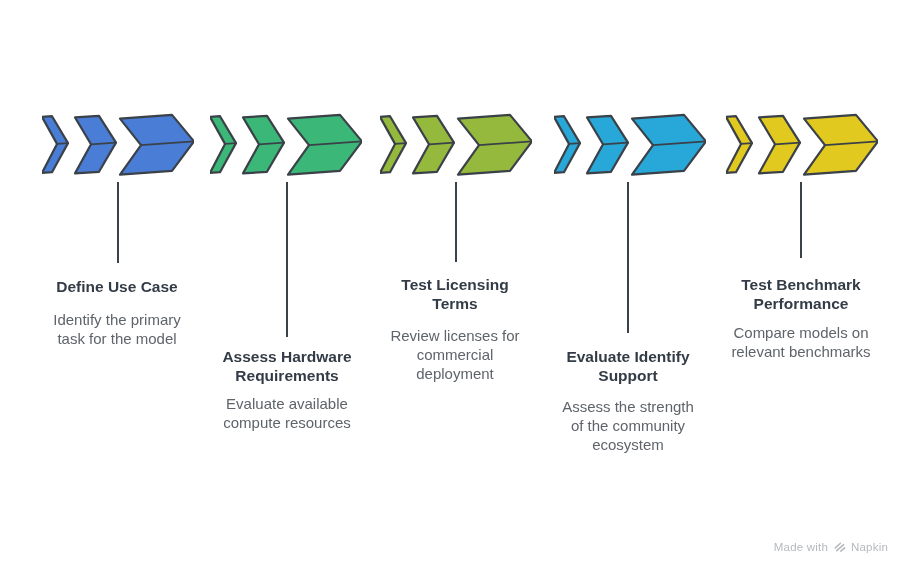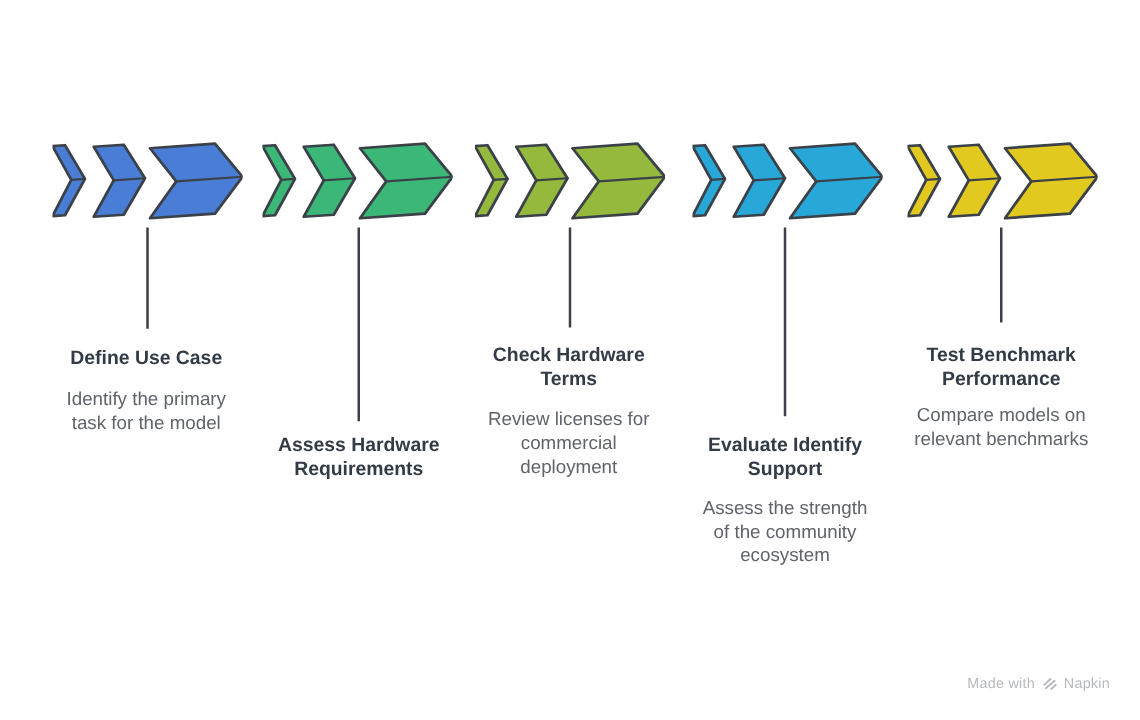--- a/index.html
+++ b/index.html
@@ -106,39 +106,41 @@
       </g>
       <g transform="translate(78,0)">
         <polygon points="0,2.6 52,-1.1 74,25.4 52,54.9 0,58.6 21,29.1" fill="#3bb878"></polygon>
         <line class="fold" x1="21" y1="29.1" x2="74" y2="25.4"></line>
       </g>
     </g>
   </svg>
   <div class="connector" style="left:286px;top:182px;height:155px;"></div>
   <div class="step-title" style="left:197px;top:348px;">Assess Hardware
 Requirements</div>
+  <div class="step-desc" style="left:197px;top:395px;">Evaluate available
+compute resources</div>
 
   <svg class="chevrons" style="left:380px;top:113px;" viewBox="0 0 152 64">
     <g transform="translate(0,3)">
       <g transform="translate(0,0)">
         <polygon points="0,0.9 10,0.2 26,27.1 10,56.2 0,56.9 15,27.9" fill="#94b93c"></polygon>
         <line class="fold" x1="15" y1="27.9" x2="26" y2="27.1"></line>
       </g>
       <g transform="translate(33,0)">
         <polygon points="0,1.4 24,-0.2 41,26.6 24,55.8 0,57.4 16,28.3" fill="#94b93c"></polygon>
         <line class="fold" x1="16" y1="28.3" x2="41" y2="26.6"></line>
       </g>
       <g transform="translate(78,0)">
         <polygon points="0,2.6 52,-1.1 74,25.4 52,54.9 0,58.6 21,29.1" fill="#94b93c"></polygon>
         <line class="fold" x1="21" y1="29.1" x2="74" y2="25.4"></line>
       </g>
     </g>
   </svg>
   <div class="connector" style="left:455px;top:182px;height:80px;"></div>
-  <div class="step-title" style="left:365px;top:276px;">Check Hardware
+  <div class="step-title" style="left:365px;top:276px;">Test Licensing
 Terms</div>
   <div class="step-desc" style="left:365px;top:327px;">Review licenses for
 commercial
 deployment</div>
 
   <svg class="chevrons" style="left:554px;top:113px;" viewBox="0 0 152 64">
     <g transform="translate(0,3)">
       <g transform="translate(0,0)">
         <polygon points="0,0.9 10,0.2 26,27.1 10,56.2 0,56.9 15,27.9" fill="#28a8d8"></polygon>
         <line class="fold" x1="15" y1="27.9" x2="26" y2="27.1"></line>

